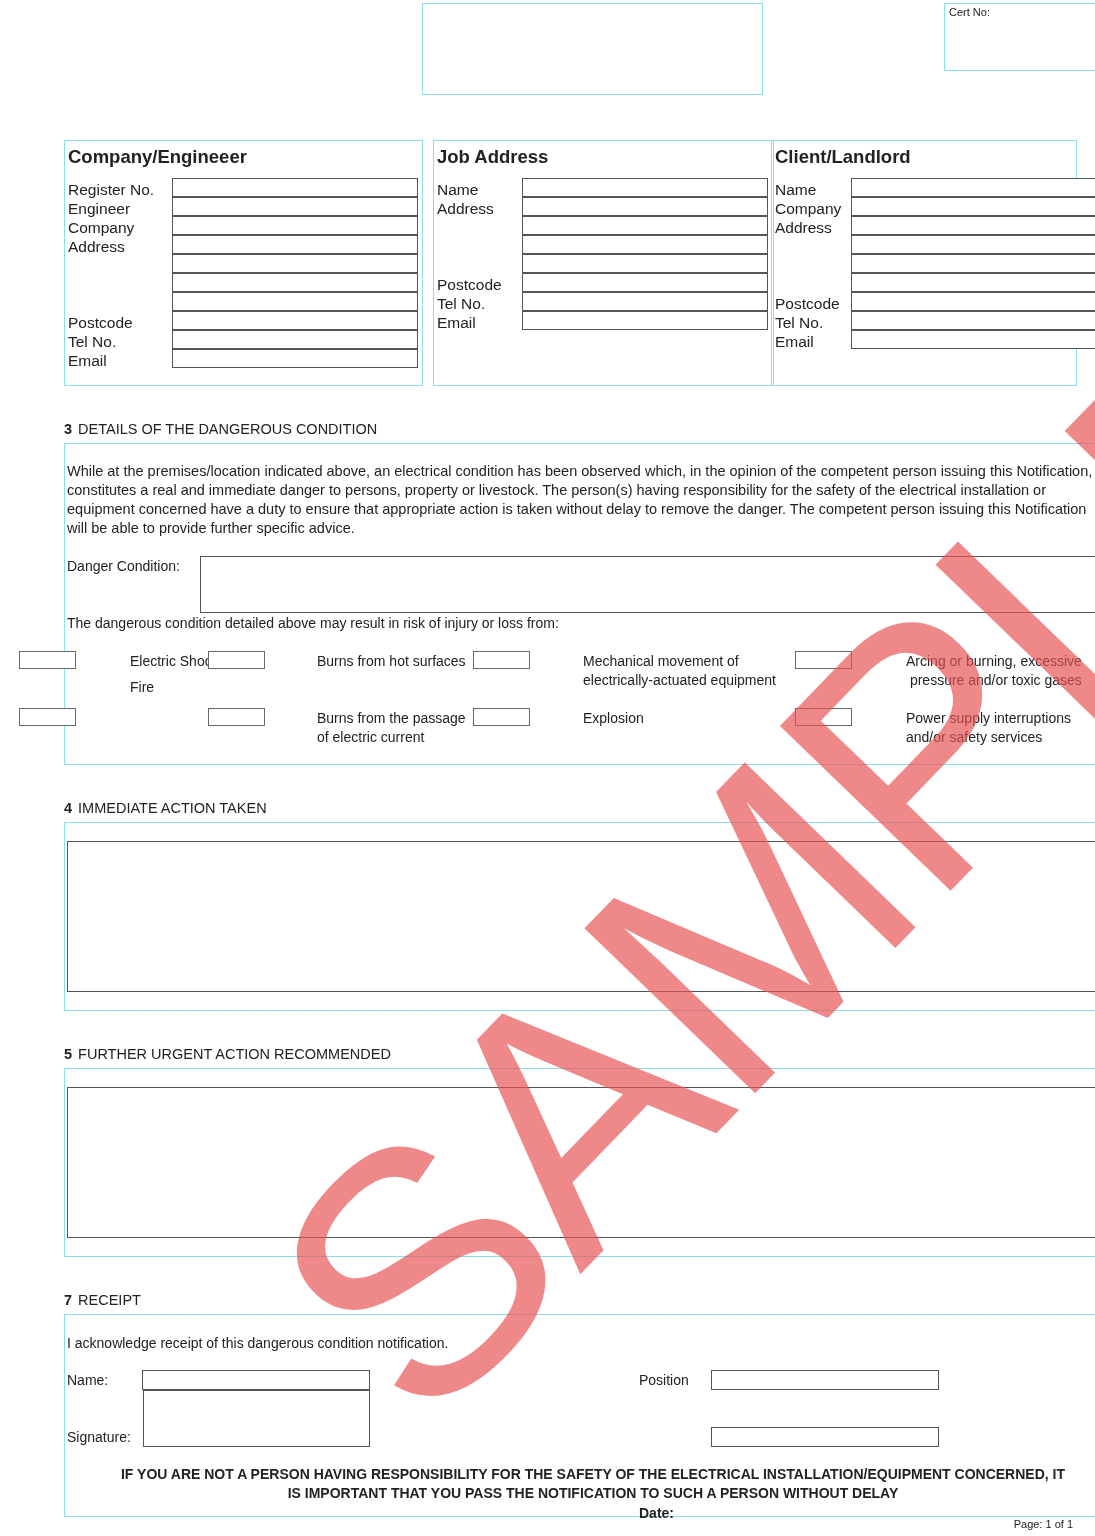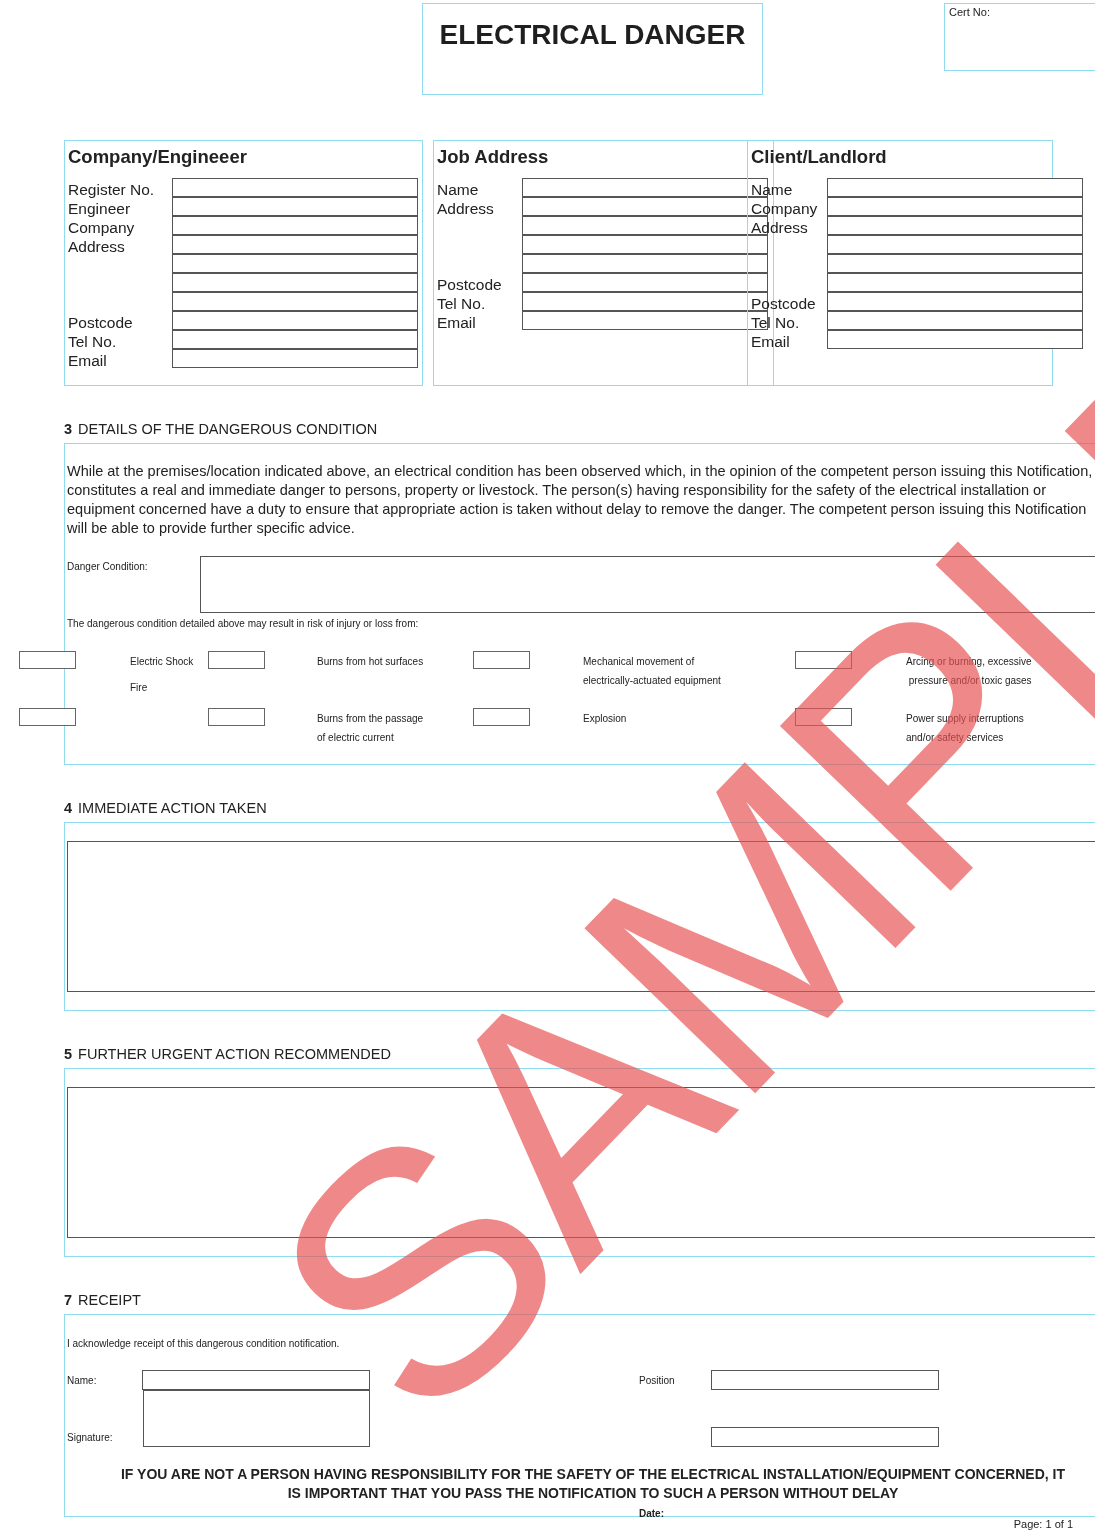--- a/index.html
+++ b/index.html
@@ -10,34 +10,33 @@
   .title-box { left:374px; top:3px; width:341px; height:92px; text-align:center;
                font-weight:bold; font-size:28px; line-height:34px; padding-top:14px; color:#1f1f1f; }
   .cert-box { left:896px; top:3px; width:178px; height:68px; font-size:11px; padding:2px 4px; }
   .panel { top:140px; height:246px; }
   .panel h2 { margin:0; position:absolute; left:3px; top:5px; font-size:18.5px; font-weight:bold; }
   .plabel { position:absolute; font-size:15.5px; line-height:19px; }
   .pfield { position:absolute; height:19px; border:1.3px solid #555; box-sizing:border-box; background:#fff; }
   .sec-head { font-size:14.5px; left:16px; }
   .sec-head b { margin-right:6px; }
   .para { left:19px; top:462px; width:1040px; font-size:14.5px; line-height:19px; }
-  .txt { font-size:10px; line-height:19px; }
+  .txt { font-size:14px; line-height:19px; }
   .box { border:1.3px solid #555; box-sizing:border-box; background:#fff; }
   .cb { position:absolute; width:57px; height:18px; border:1.2px solid #666; box-sizing:border-box; background:#fff; }
   .warn { left:20px; top:1465px; width:1050px; text-align:center; font-weight:bold; font-size:14px; line-height:19px; }
   .pager { right:22px; top:1518px; font-size:11px; }
   .watermark { position:absolute; left:130px; top:690px; font-size:345px; font-weight:normal;
                color:rgba(232,80,80,0.68); transform:rotate(-46deg); transform-origin:center;
                pointer-events:none; letter-spacing:-6px; line-height:1; white-space:nowrap; }
 </style>
 </head>
 <body>
 
 <div class="abs cyan title-box">
-  <div>ELECTRICAL DANGER</div>
 </div>
 <div class="abs cyan cert-box">
   <span>Cert No:</span>
 </div>
 
 <div class="abs cyan panel" style="left:16px;width:359px;">
   <h2>Company/Engineeer</h2>
   <div class="plabel" style="left:3px;top:39px;">Register No.</div>
   <div class="plabel" style="left:3px;top:58px;">Engineer</div>
   <div class="plabel" style="left:3px;top:77px;">Company</div>
@@ -67,21 +66,21 @@
   <div class="pfield" style="left:88px;top:37px;width:246px;"></div>
   <div class="pfield" style="left:88px;top:56px;width:246px;"></div>
   <div class="pfield" style="left:88px;top:75px;width:246px;"></div>
   <div class="pfield" style="left:88px;top:94px;width:246px;"></div>
   <div class="pfield" style="left:88px;top:113px;width:246px;"></div>
   <div class="pfield" style="left:88px;top:132px;width:246px;"></div>
   <div class="pfield" style="left:88px;top:151px;width:246px;"></div>
   <div class="pfield" style="left:88px;top:170px;width:246px;"></div>
 </div>
 
-<div class="abs cyan panel" style="left:699px;width:306px;">
+<div class="abs cyan panel" style="left:723px;width:306px;">
   <h2>Client/Landlord</h2>
   <div class="plabel" style="left:3px;top:39px;">Name</div>
   <div class="plabel" style="left:3px;top:58px;">Company</div>
   <div class="plabel" style="left:3px;top:77px;">Address</div>
   <div class="plabel" style="left:3px;top:153px;">Postcode</div>
   <div class="plabel" style="left:3px;top:172px;">Tel No.</div>
   <div class="plabel" style="left:3px;top:191px;">Email</div>
   <div class="pfield" style="left:79px;top:37px;width:256px;"></div>
   <div class="pfield" style="left:79px;top:56px;width:256px;"></div>
   <div class="pfield" style="left:79px;top:75px;width:256px;"></div>

